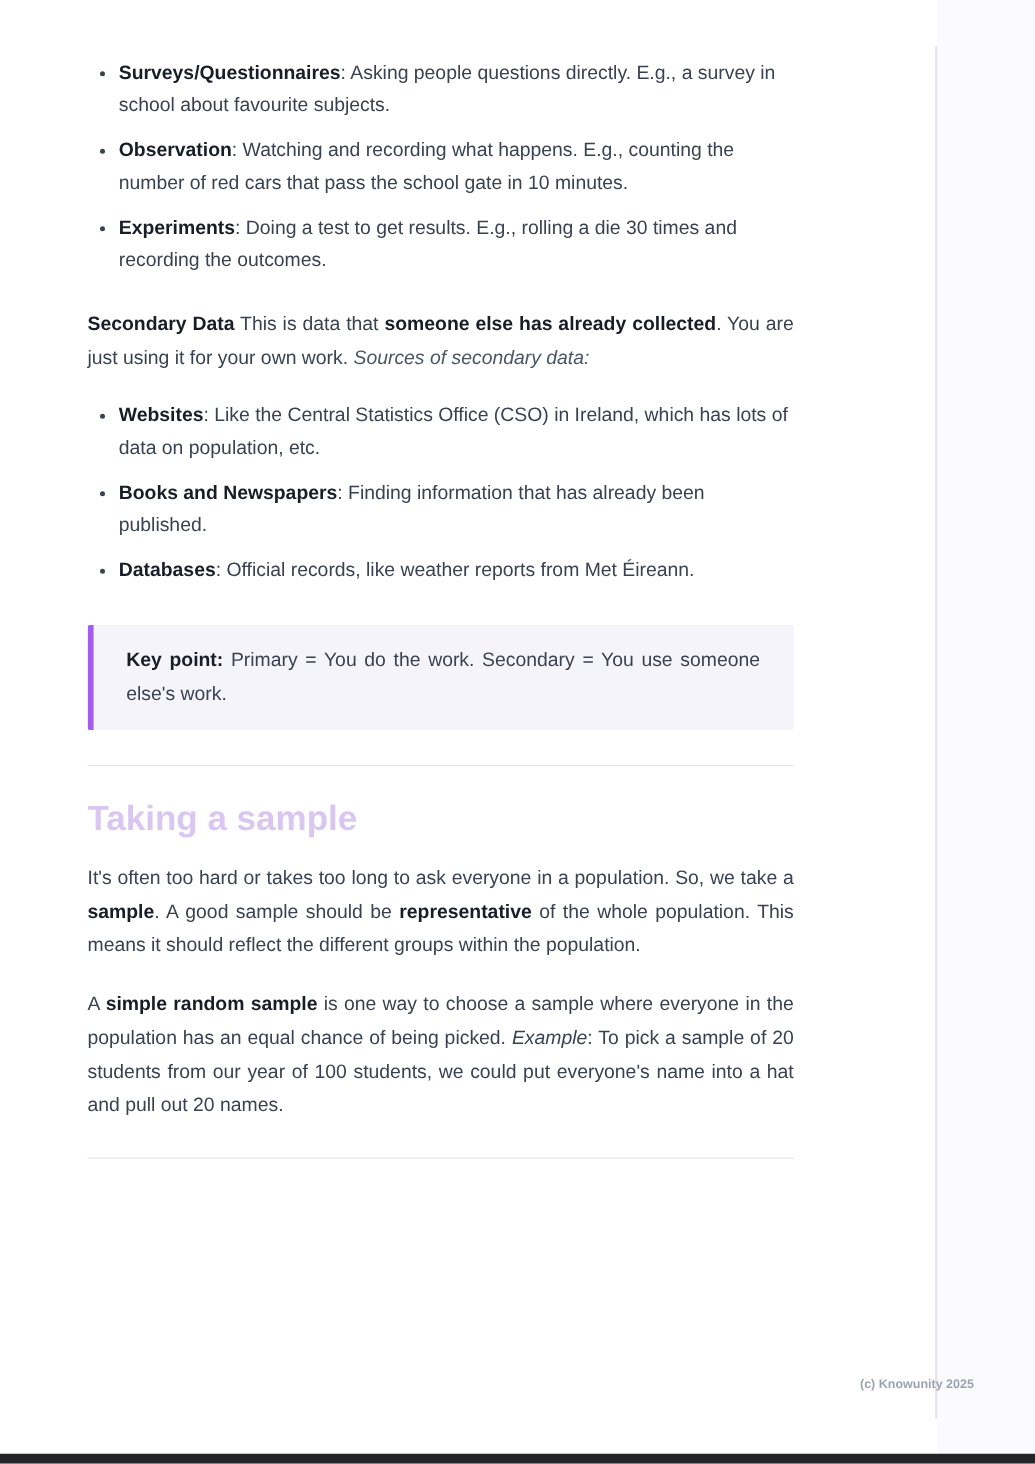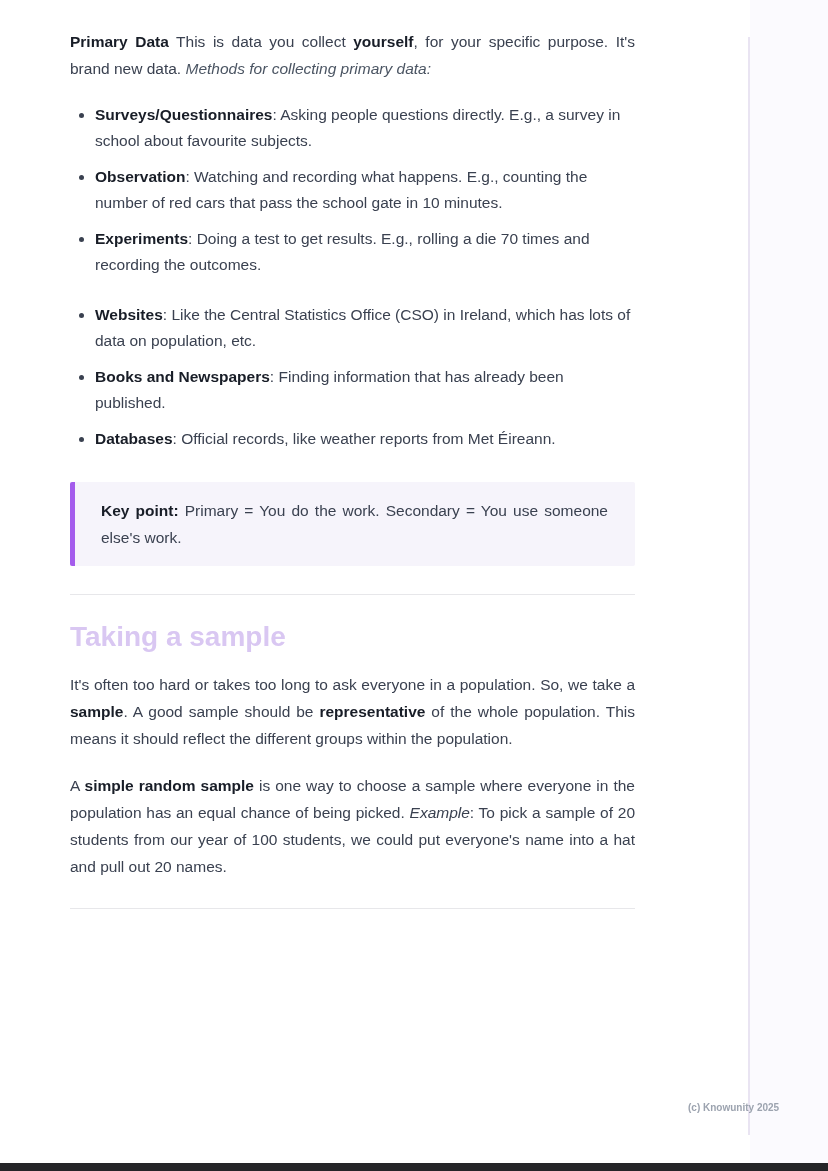--- a/index.html
+++ b/index.html
@@ -89,28 +89,28 @@
   }
 </style>
 </head>
 <body>
 
 <div class="margin-band"></div>
 <div class="edge-line"></div>
 
 <div class="content">
 
-  <p class="para"><strong>Primary Data</strong><span> This is data you collect </span><strong>yourself</strong><span>, for your specific purpose. It's brand new data. </span><em class="muted">Methods for collecting primary data:</em></p>
 
   <ul class="bullets">
     <li><strong>Surveys/Questionnaires</strong><span>: Asking people questions directly. E.g., a survey in school about favourite subjects.</span></li>
     <li><strong>Observation</strong><span>: Watching and recording what happens. E.g., counting the number of red cars that pass the school gate in 10 minutes.</span></li>
-    <li><strong>Experiments</strong><span>: Doing a test to get results. E.g., rolling a die 70 times and recording the outcomes.</span></li>
+    <li><strong>Experiments</strong><span>: Doing a test to get results. E.g., rolling a die 30 times and recording the outcomes.</span></li>
   </ul>
 
+  <p class="para"><strong>Secondary Data</strong><span> This is data that </span><strong>someone else has already collected</strong><span>. You are just using it for your own work. </span><em class="muted">Sources of secondary data:</em></p>
 
   <ul class="bullets">
     <li><strong>Websites</strong><span>: Like the Central Statistics Office (CSO) in Ireland, which has lots of data on population, etc.</span></li>
     <li><strong>Books and Newspapers</strong><span>: Finding information that has already been published.</span></li>
     <li><strong>Databases</strong><span>: Official records, like weather reports from Met Éireann.</span></li>
   </ul>
 
   <div class="callout">
     <p class="para"><strong>Key point:</strong><span> Primary = You do the work. Secondary = You use someone else's work.</span></p>
   </div>

